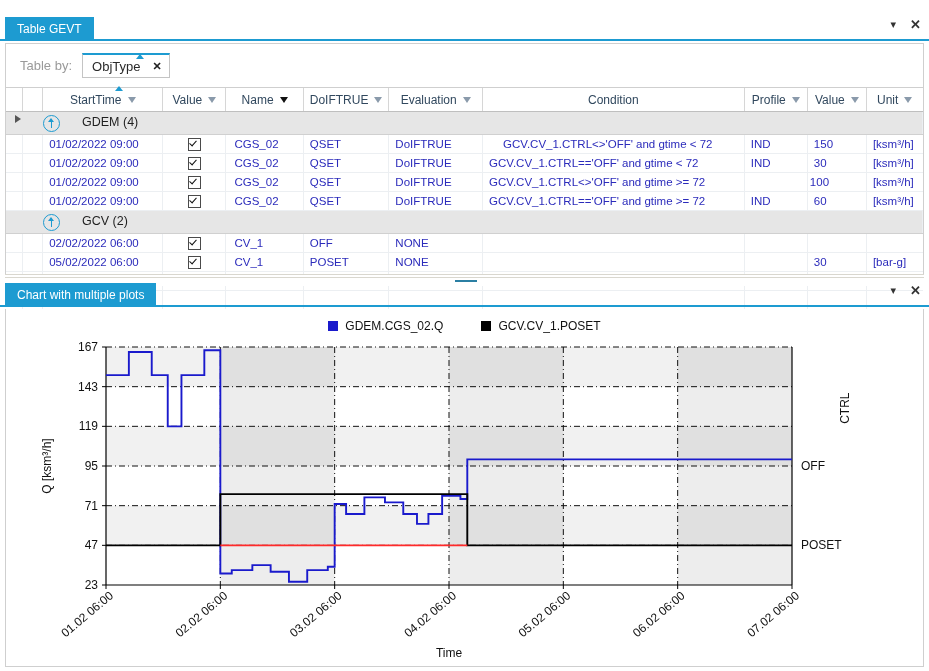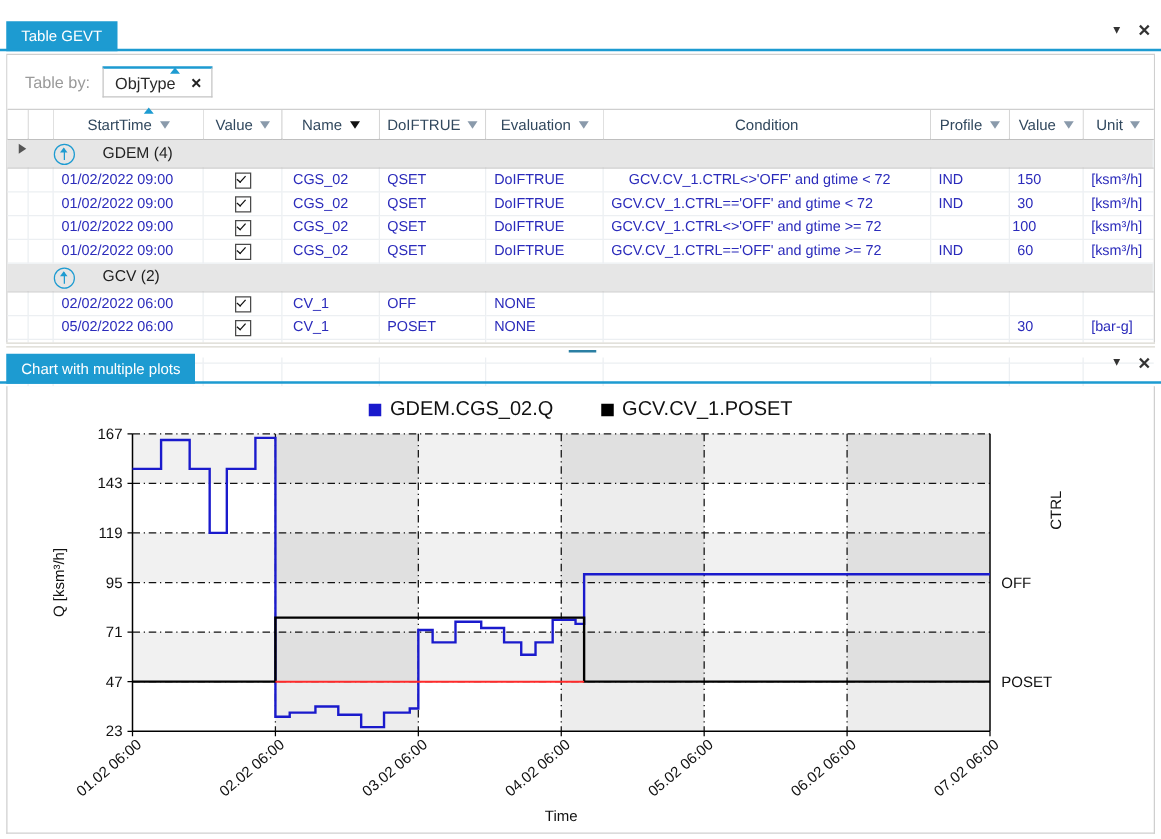--- a/index.html
+++ b/index.html
@@ -126,21 +126,21 @@
   
   #chart-panel{top:280px;width:929px;height:391px;}
   .chart-body{
     position:absolute;left:5px;top:29px;right:5px;bottom:4px;
     border:1px solid #cfcfcf;border-top:none;background:#fff;box-sizing:border-box;
     overflow:hidden;
   }
   .legend{
     position:absolute;left:0;right:0;top:10px;
     display:flex;justify-content:center;gap:38px;align-items:center;
-    font-size:16px;color:#111;
+    font-size:12px;color:#111;
   }
   .lg-item{display:flex;align-items:center;gap:7px;}
   .lg-sw{width:10px;height:10px;}
   svg.plot{position:absolute;left:0;top:26px;}
 </style>
 </head>
 <body>
 
 <div class="panel" id="table-panel">
   <div class="tabstrip">

